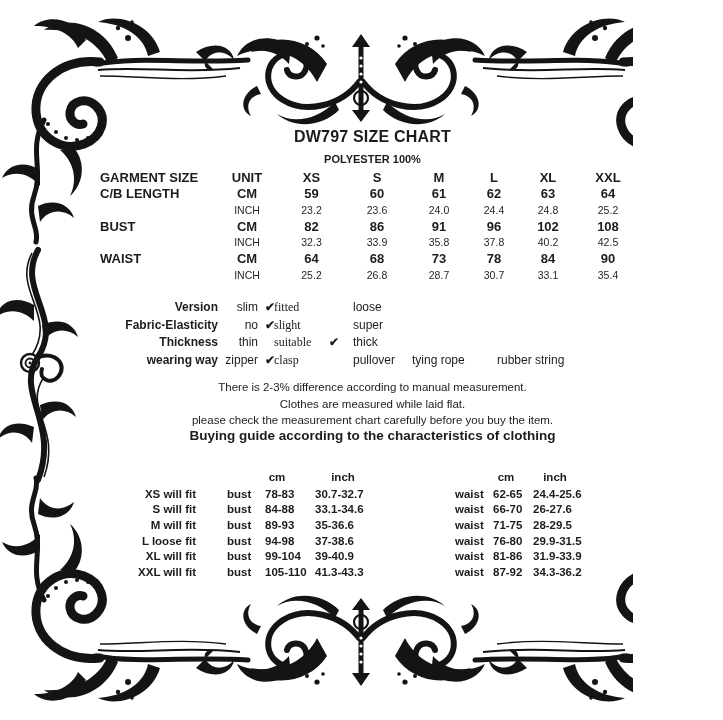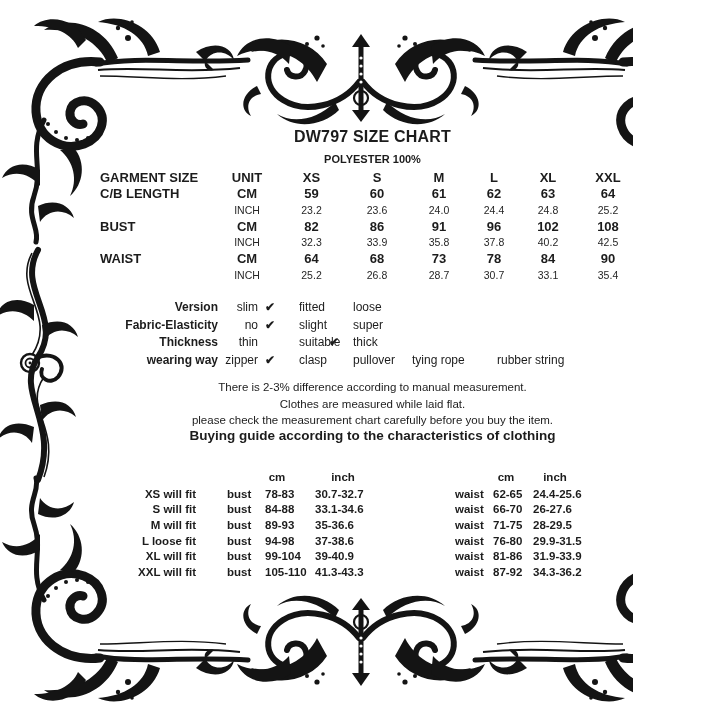--- a/index.html
+++ b/index.html
@@ -29,21 +29,21 @@
   .srow.inch .lab { font-weight:normal; }
   .srow.inch .c { font-weight:normal; font-size:10.5px; color:#262626; }
 
   
   .attr { position:absolute; left:0; top:299px; width:723px; }
   .arow { position:relative; height:17.6px; }
   .arow span { position:absolute; top:0; line-height:17.6px; font-size:12px; white-space:nowrap; }
   .a-label { left:0; width:218px; text-align:right; font-weight:bold; font-size:12.5px; }
   .a-o1 { left:220px; width:38px; text-align:right; }
   .a-k1 { left:260px; width:20px; text-align:center; font-size:13px; font-weight:bold; }
-  .a-o2 { left:299px; }
+  .a-o2 { left:274px;font-family:Liberation Serif, serif; }
   .a-k2 { left:324px; width:20px; text-align:center; font-size:13px; font-weight:bold; }
   .a-o3 { left:353px; }
   .a-o4 { left:412px; }
   .a-o5 { left:497px; }
 
   
   .notes { position:absolute; top:379px; left:20px; width:705px; text-align:center; font-size:11.5px; line-height:16.6px; }
   .guide-heading { position:absolute; top:428px; left:20px; width:705px; text-align:center; font-weight:bold; font-size:13.5px; }
 
   

